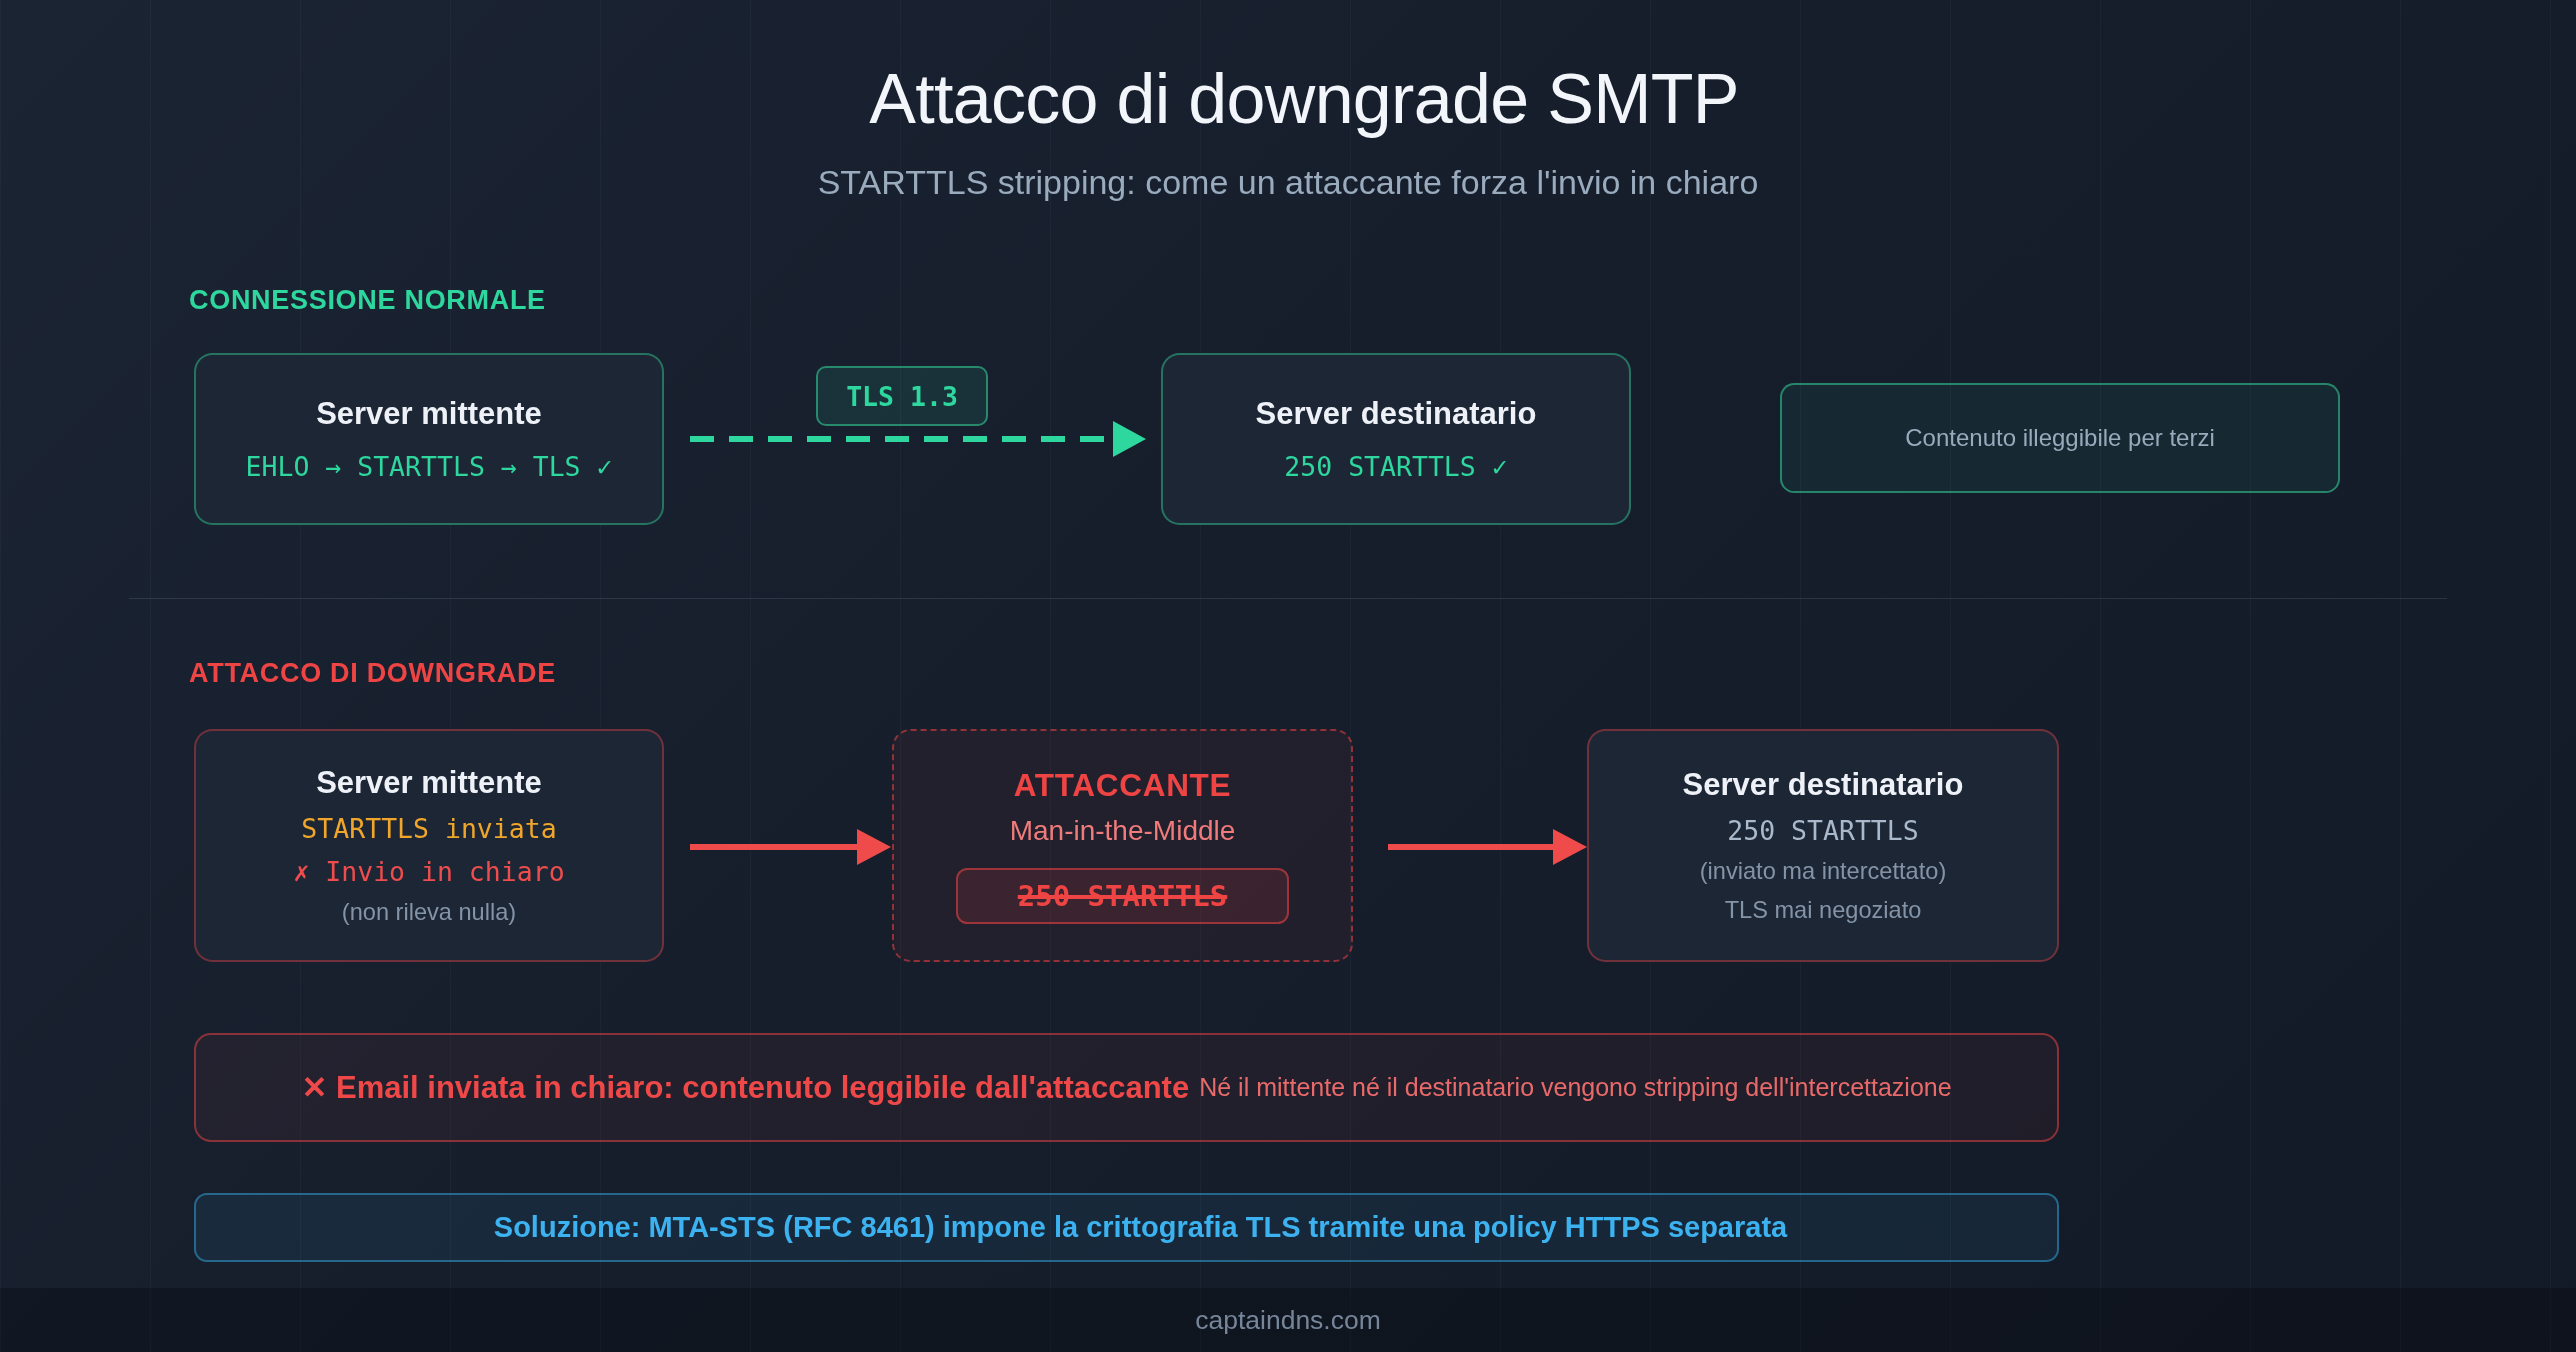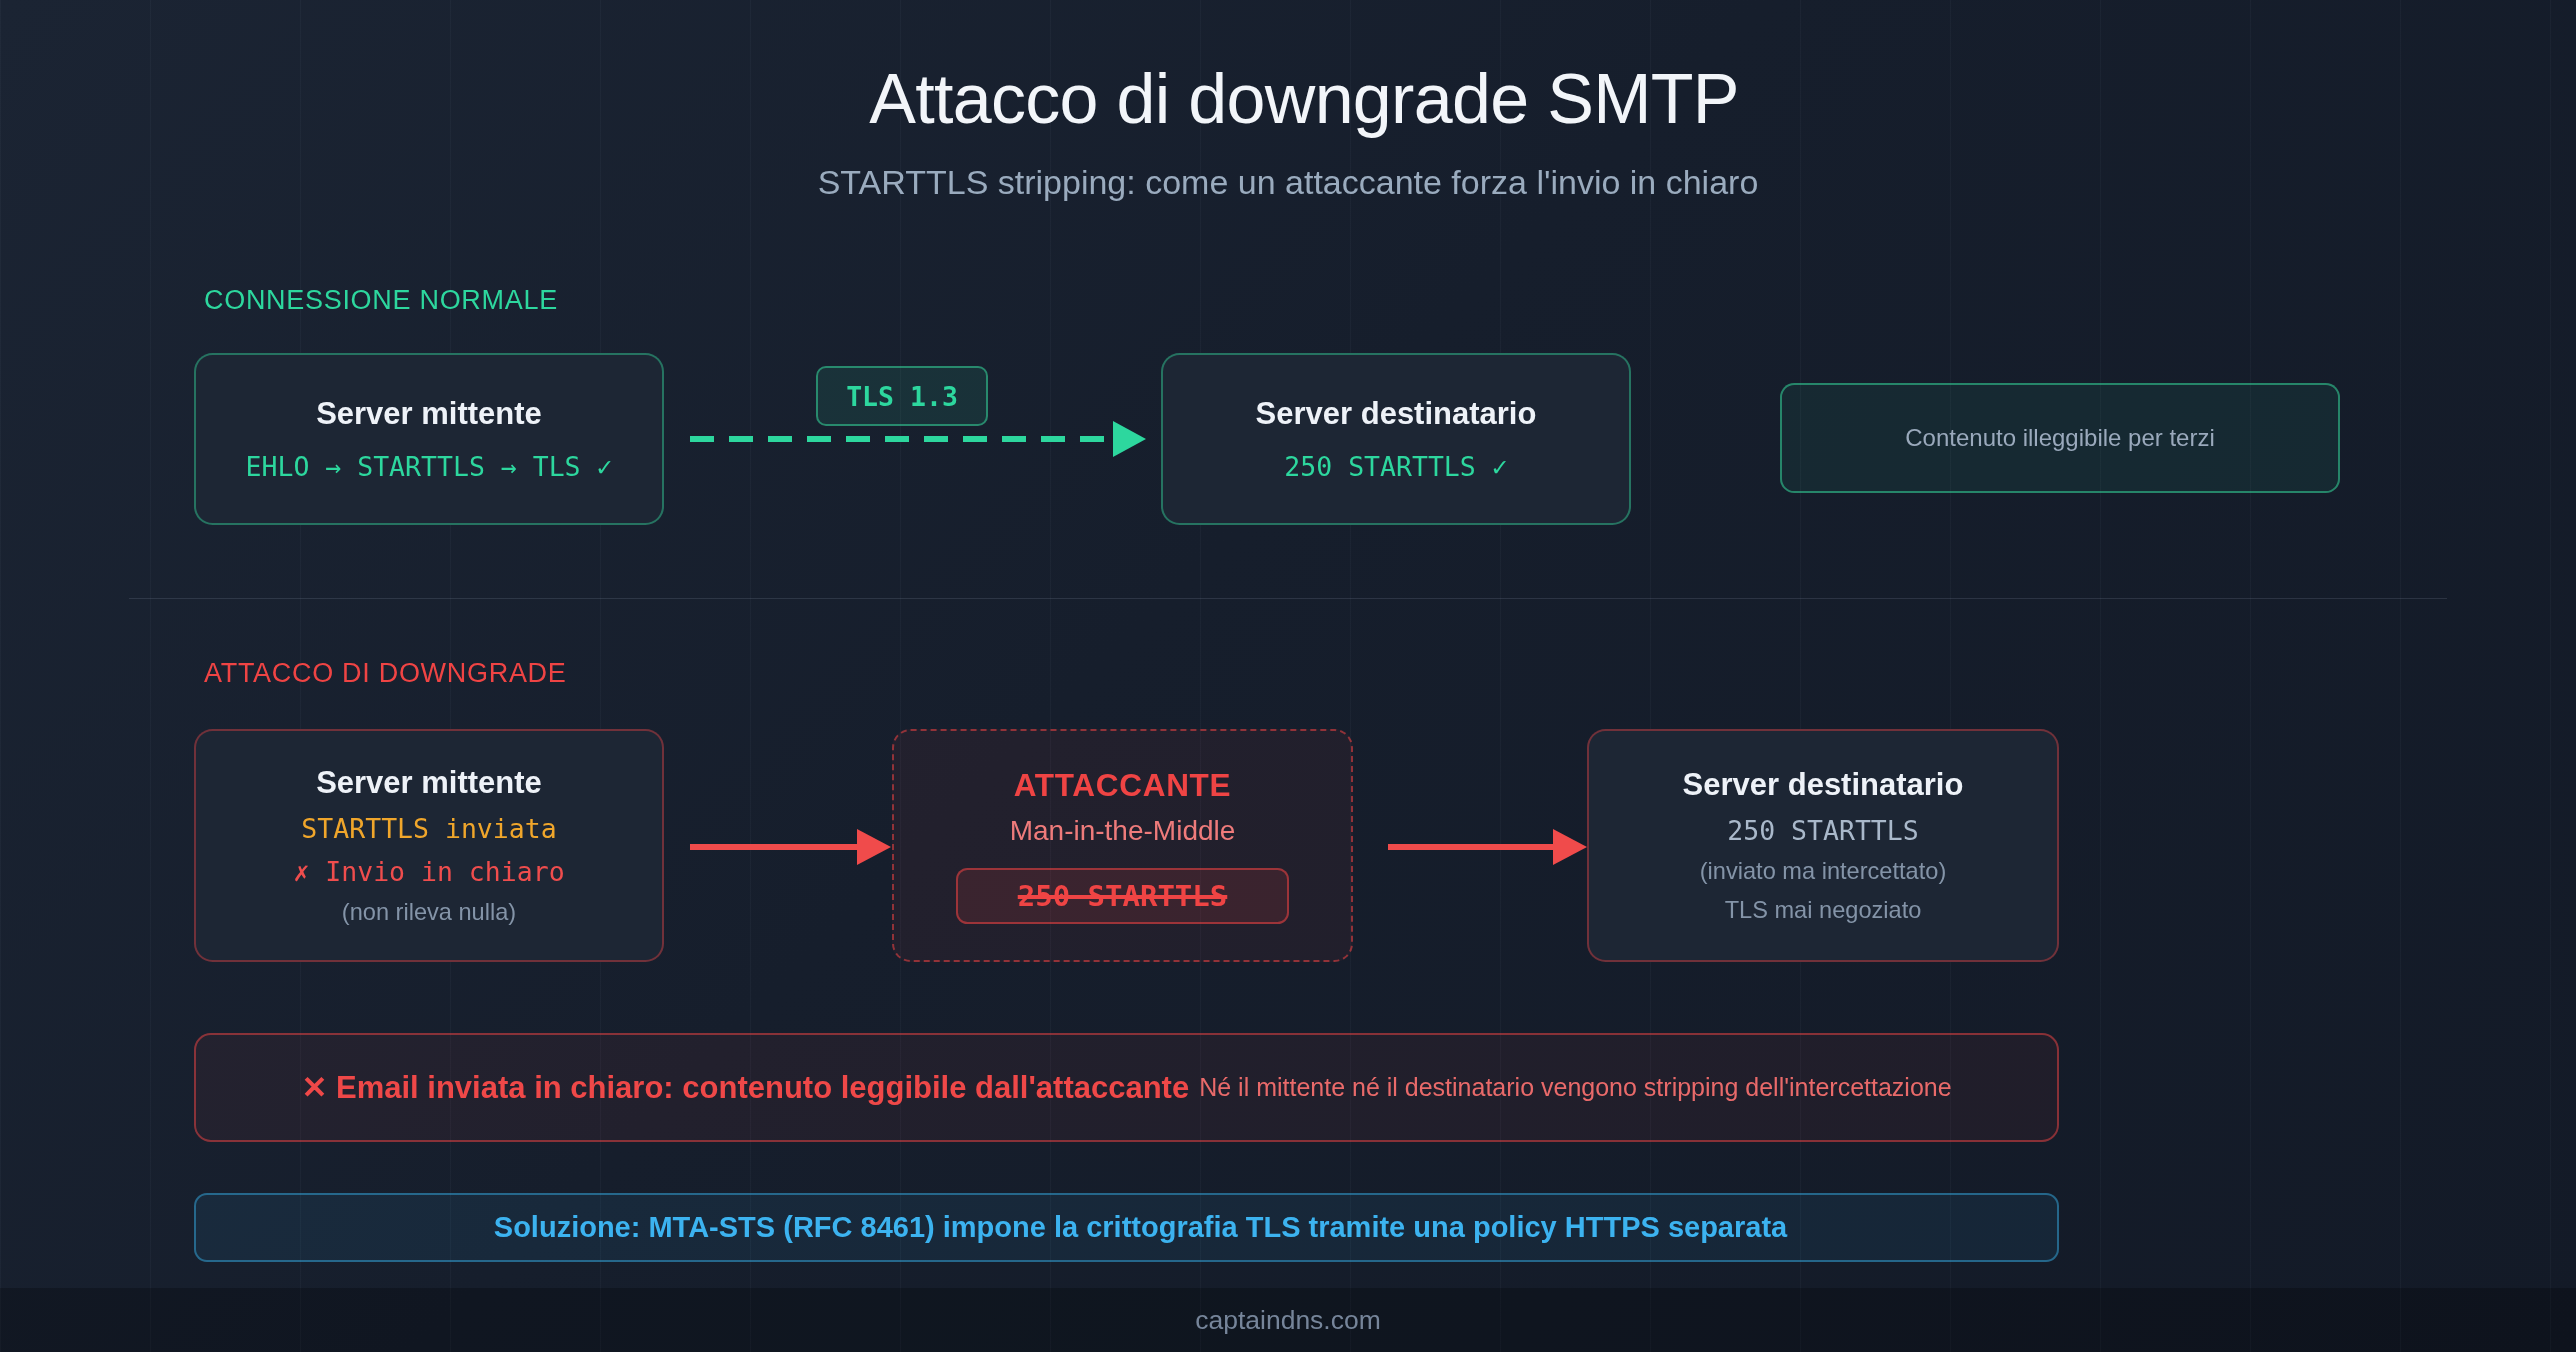--- a/index.html
+++ b/index.html
@@ -22,22 +22,22 @@
     position: absolute; top: 59px; left: 16px; width: 100%;
     text-align: center; font-size: 70px; font-weight: 400;
     color: #f2f5f9; letter-spacing: -0.7px;
   }
   .page-subtitle {
     position: absolute; top: 163px; left: 0; width: 100%;
     text-align: center; font-size: 34px; font-weight: 400; color: #9aabbe;
   }
 
   .section-label {
-    position: absolute; left: 204px;
-    font-size: 27px; font-weight: 400; letter-spacing: 0.7px;
+    position: absolute; left: 189px;
+    font-size: 27px; font-weight: 700; letter-spacing: 0.7px;
   }
   .section-label.normal { top: 285px; color: #2dd79e; }
   .section-label.attack { top: 658px; color: #ef4444; }
 
   .node-box {
     position: absolute; border-radius: 18.6px;
     display: flex; flex-direction: column; align-items: center; justify-content: center;
     background: #1d2634;
   }
   .node-box.green-border { border: 2.1px solid rgba(52,211,153,0.45); }

